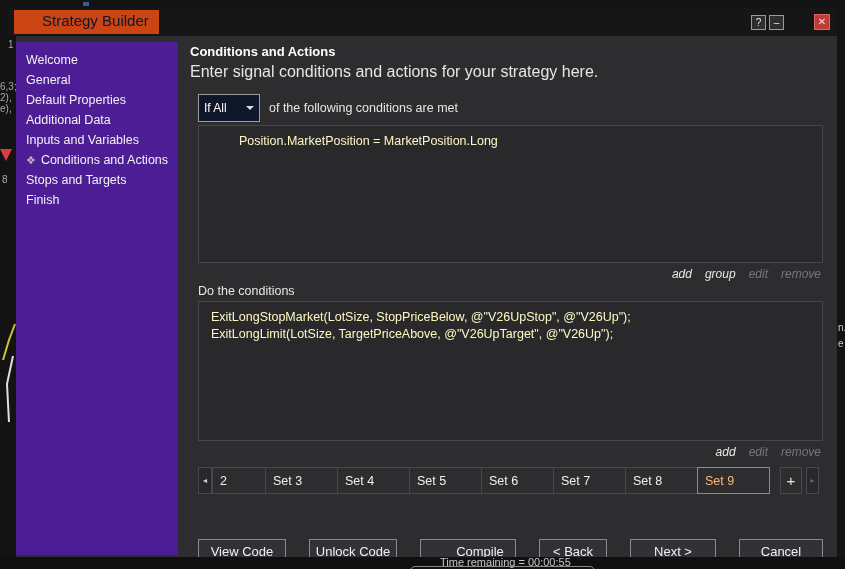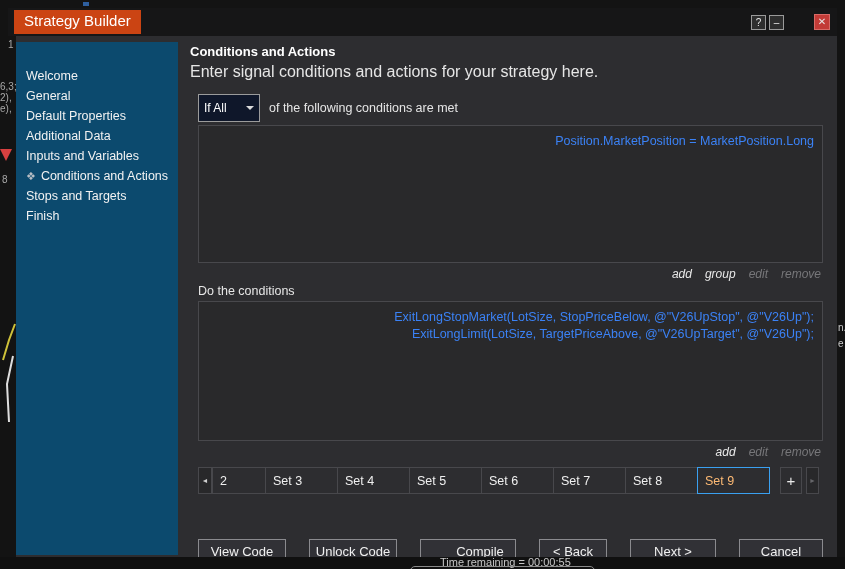--- a/index.html
+++ b/index.html
@@ -25,55 +25,55 @@
     border-top:12px solid #d84040;
   }
   .curves { position:absolute; left:0; top:318px; }
 
   
   .titlebar {
     position:absolute; left:8px; top:8px; width:829px; height:28px;
     background:#161617; display:flex; align-items:center; z-index:6;
   }
   .title-badge {
-    margin-left:6px; background:#cb4413; color:#ffffff;
-    font-size:15px; padding:2px 10px 4px 10px; line-height:18px;
+    margin-left:6px; background:#cb4413; color:#0f172a;
+    font-size:15px; padding:2px 10px 4px 28px; line-height:18px;
   }
   .tb-buttons { margin-left:auto; margin-right:7px; display:flex; align-items:center; gap:3px; }
   .tb-btn {
     width:15px; height:15px; background:#2e2e2e; border:1px solid #9a9a9a;
     color:#e8e8e8; font-size:10px; line-height:13px; text-align:center; cursor:default;
   }
   .tb-btn.close { background:#c23b37; border-color:#d86a66; width:16px; height:16px; margin-left:27px; font-size:10px; }
 
   .dialog-body {
     position:absolute; left:16px; top:36px; width:821px; height:521px;
     background:#2d2d30; z-index:5;
   }
   .sidebar {
     position:absolute; left:0; top:6px; bottom:2px; width:162px;
-    background:#0c4a6e; padding-top:24px;
+    background:#4c1d95; padding-top:8px;
   }
   .side-item { height:20px; line-height:20px; padding-left:10px; font-size:12.5px; color:#f2f2f2; white-space:nowrap; cursor:default; }
   .side-item .sel-icon { color:#b9bec4; margin-right:5px; font-size:11px; }
 
   .main { position:absolute; left:174px; top:6px; width:633px; }
   .page-title { font-size:13px; font-weight:bold; color:#ffffff; margin:2px 0 4px 0; }
   .page-subtitle { font-size:16px; color:#e6e6e6; }
   .inner { margin-left:8px; width:625px; }
 
   .cond-row { display:flex; align-items:center; gap:9px; margin-top:13px; }
   .select {
     width:62px; height:28px; background:#0f172a; border:1px solid #9b9b9b;
     display:flex; align-items:center; padding:0 5px; font-size:12px; color:#fff; cursor:default;
   }
   .chev { margin-left:auto; width:0; height:0; border-left:4px solid transparent; border-right:4px solid transparent; border-top:4px solid #dcdcdc; }
   .cond-caption { font-size:12.5px; color:#e6e6e6; }
 
-  .box { background:#29292b; border:1px solid #48484c; margin-top:3px; font-size:12.5px; color:#3b82f6;text-align:right; }
+  .box { background:#29292b; border:1px solid #48484c; margin-top:3px; font-size:12.5px; color:#fef9c3; }
   .box.conditions { height:138px; padding:7px 8px 8px 40px; }
   .box.actions { height:140px; padding:7px 8px 8px 12px; }
   .box .line { line-height:17px; white-space:nowrap; }
 
   .links { display:flex; justify-content:flex-end; gap:13px; font-size:12px; font-style:italic; margin:4px 2px 1px 0; }
   .link { color:#e8e8e8; cursor:default; }
   .link.disabled { color:#77777a; }
 
   .do-label { font-size:12.5px; color:#e6e6e6; margin-top:3px; }
 

